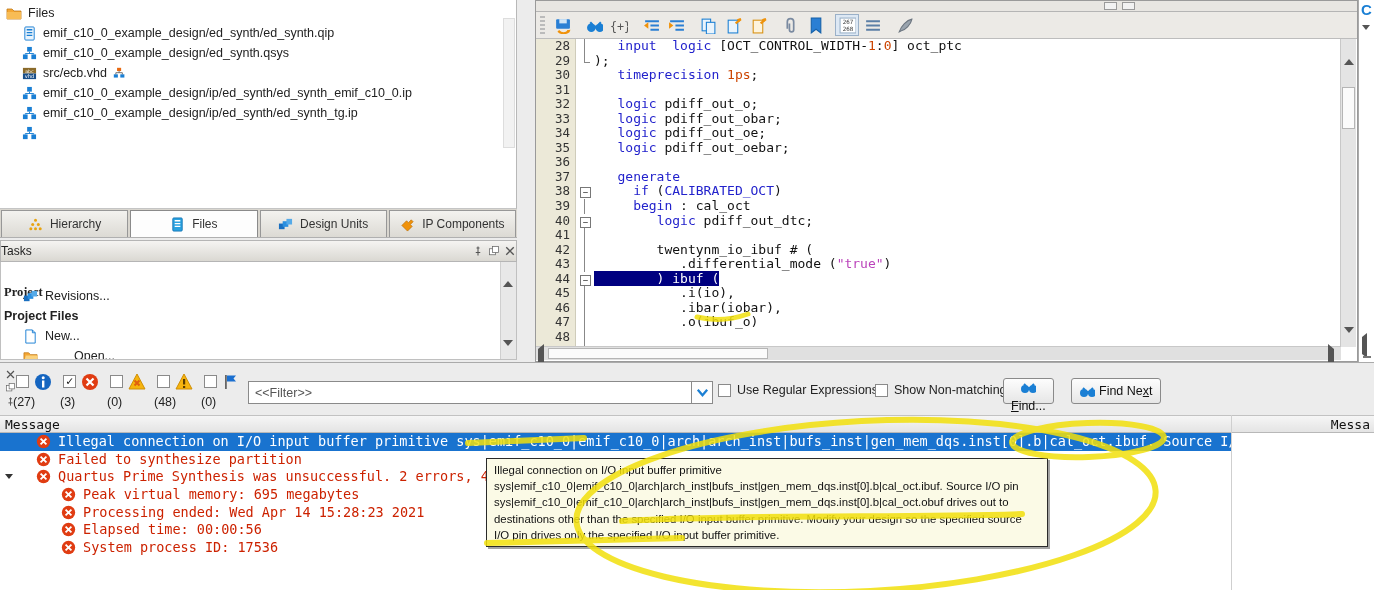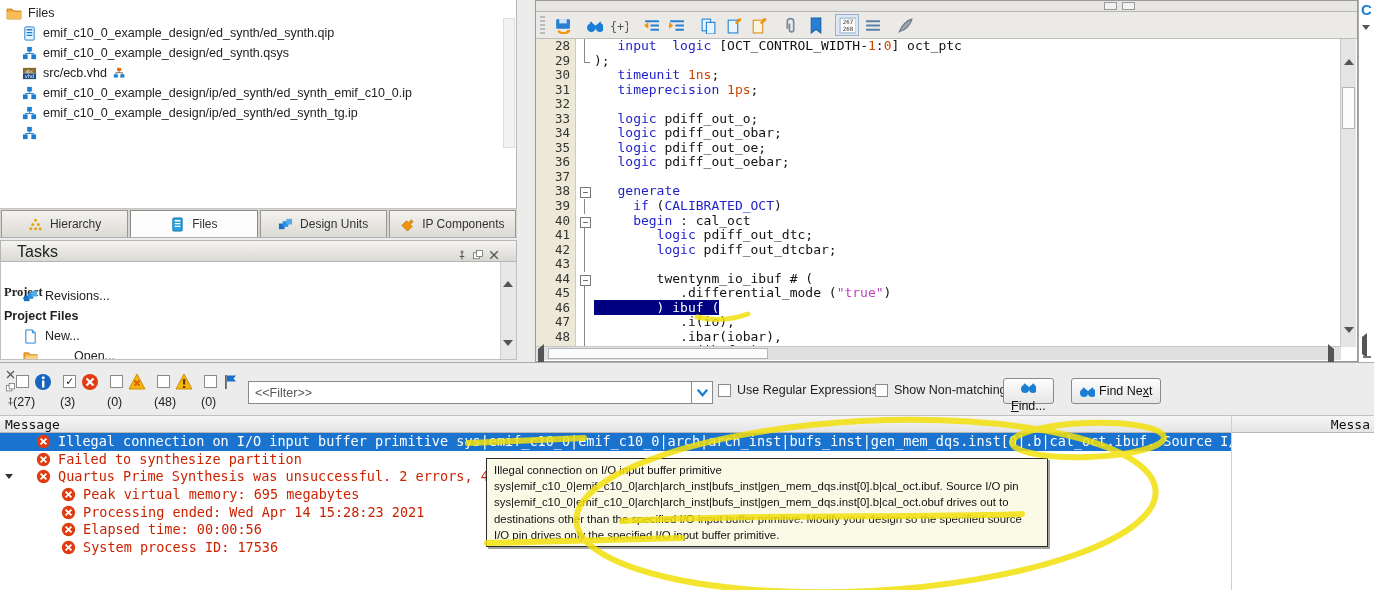--- a/index.html
+++ b/index.html
@@ -17,21 +17,21 @@
   
   .nav-tabs{position:absolute;left:0;top:209px;width:517px;height:29px;background:#d9d6cf;
             border-bottom:1px solid #b0b0b0;display:flex;}
   .tab{flex:1;margin:1px 1px 0 1px;border:1px solid #979797;border-bottom:none;
        background:linear-gradient(#f3f2ef,#dcdad4);display:flex;align-items:center;justify-content:center;
        gap:7px;font-size:12px;color:#333;}
   .tab.active{background:#fdfdfd;border-color:#8a8a8a;}
   
   .tasks-header{position:absolute;left:0;top:240px;width:517px;height:22px;
                 background:linear-gradient(#f5f4f2,#dad8d2);border:1px solid #b5b5b5;
-                font-size:16px;display:flex;align-items:flex-end;padding:0 16px;}
+                font-size:12px;display:flex;align-items:center;padding:0 0;}
   .tasks-header .sp{flex:1;}
   .mini-btn{width:13px;height:12px;margin-left:3px;display:flex;align-items:center;justify-content:center;}
   .tasks-body{position:absolute;left:0;top:262px;width:517px;height:98px;background:#fff;
               border:1px solid #c0c0c0;border-top:none;overflow:hidden;}
   .task-group{position:absolute;left:3px;font-size:12.5px;font-weight:bold;height:20px;display:flex;align-items:center;}
   .task-item{position:absolute;left:22px;height:20px;display:flex;align-items:center;gap:7px;font-size:12.5px;font-weight:normal;}
   .vscroll{position:absolute;right:0;top:0;width:16px;height:100%;background:#e8e8e8;border-left:1px solid #cfcfcf;}
   .arr{position:absolute;left:2px;width:11px;height:11px;}
   .tri-up{width:0;height:0;border-left:5px solid transparent;border-right:5px solid transparent;border-bottom:6px solid #555;}
   .tri-dn{width:0;height:0;border-left:5px solid transparent;border-right:5px solid transparent;border-top:6px solid #555;}
@@ -435,33 +435,31 @@
           <div class="fmark b"></div>
           <div class="fmark v"></div>
           <div class="fmark v"></div>
           <div class="fmark v"></div>
           <div class="fmark v"></div>
           <div class="fmark v"></div>
         </div>
       <div class="codecol" id="ed-code">
           <div class="codeline"><span class="tp">   </span><span class="tk">input</span><span class="tp">  </span><span class="tk">logic</span><span class="tp"> [OCT_CONTROL_WIDTH-</span><span class="tn">1</span><span class="tp">:</span><span class="tn">0</span><span class="tp">] oct_ptc</span></div>
           <div class="codeline"><span class="tp">);</span></div>
-          <div class="codeline"><span class="tp">   </span><span class="tk">timeunit</span><span class="tp"> </span><span class="tn">1ns</span><span class="tp">;</span></div>
           <div class="codeline"><span class="tp">   </span><span class="tk">timeprecision</span><span class="tp"> </span><span class="tn">1ps</span><span class="tp">;</span></div>
           <div class="codeline"></div>
           <div class="codeline"><span class="tp">   </span><span class="tk">logic</span><span class="tp"> pdiff_out_o;</span></div>
           <div class="codeline"><span class="tp">   </span><span class="tk">logic</span><span class="tp"> pdiff_out_obar;</span></div>
           <div class="codeline"><span class="tp">   </span><span class="tk">logic</span><span class="tp"> pdiff_out_oe;</span></div>
           <div class="codeline"><span class="tp">   </span><span class="tk">logic</span><span class="tp"> pdiff_out_oebar;</span></div>
           <div class="codeline"></div>
           <div class="codeline"><span class="tp">   </span><span class="tk">generate</span></div>
           <div class="codeline"><span class="tp">     </span><span class="tk">if</span><span class="tp"> (</span><span class="tk">CALIBRATED_OCT</span><span class="tp">)</span></div>
           <div class="codeline"><span class="tp">     </span><span class="tk">begin</span><span class="tp"> : cal_oct</span></div>
           <div class="codeline"><span class="tp">        </span><span class="tk">logic</span><span class="tp"> pdiff_out_dtc;</span></div>
-          <div class="codeline"><span class="tp">        </span><span class="tk">logic</span><span class="tp"> pdiff_out_dtcbar;</span></div>
           <div class="codeline"></div>
           <div class="codeline"><span class="tp">        twentynm_io_ibuf # (</span></div>
           <div class="codeline"><span class="tp">           .differential_mode (</span><span class="ts">"true"</span><span class="tp">)</span></div>
           <div class="codeline sel"><span class="hl"><span class="tp">        ) ibuf (</span></span></div>
           <div class="codeline"><span class="tp">           .i(io),</span></div>
           <div class="codeline"><span class="tp">           .ibar(iobar),</span></div>
           <div class="codeline"><span class="tp">           .o(ibuf_o)</span></div>
         </div>
     </div>
     <div class="ed-vscroll">

